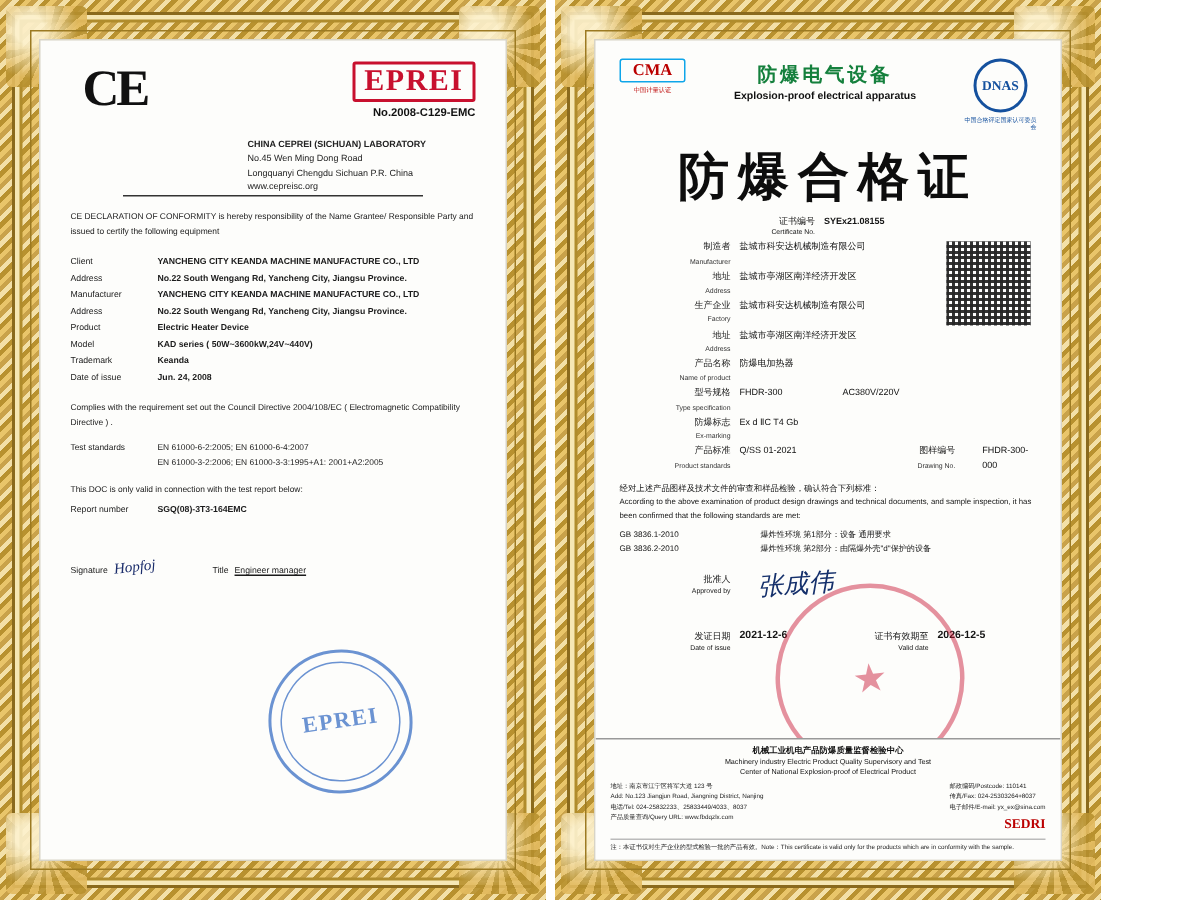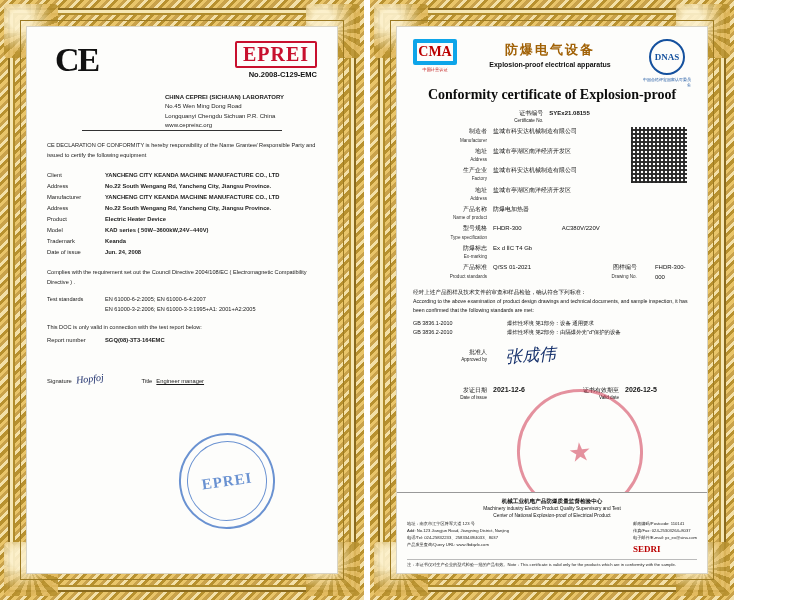--- a/index.html
+++ b/index.html
@@ -89,26 +89,26 @@
     transform:rotate(-8deg);
   }
   .stampL .inner{border:1px solid #3a6fc4;border-radius:50%;width:78px;height:78px;display:flex;align-items:center;justify-content:center;}
   .stampL .txt{font-family:"Liberation Serif", serif;font-weight:bold;font-size:15px;letter-spacing:1px;}
 
   
   .R{padding:12px 16px;color:#141414;}
   .r-top{display:flex;align-items:flex-start;justify-content:space-between;}
   .logo-box{width:44px;text-align:center;}
   .logo-cma{
-    border:4px solid #0ea5e9;color:#b00;font-weight:bold;font-size:14px;padding:1px 0;border-radius:2px;
+    border:1px solid #0ea5e9;color:#b00;font-weight:bold;font-size:11px;padding:1px 0;border-radius:2px;
     font-family:"Liberation Serif", serif;
   }
   .logo-sub{font-size:4.2px;color:#b00;margin-top:2px;line-height:1.3;}
   .r-head-c{flex:1;text-align:center;padding-top:2px;}
-  .r-cn{font-size:13px;font-weight:bold;letter-spacing:2px;color:#a16207;}
+  .r-cn{font-size:13px;font-weight:bold;letter-spacing:2px;color:#15803d;}
   .r-en{font-size:7px;font-weight:bold;margin-top:2px;color:#111;}
   .logo-dnas{width:48px;text-align:right;}
   .dnas-circle{
     width:32px;height:32px;border-radius:50%;border:2px solid #15519e;margin:0 auto;
     color:#15519e;font-weight:bold;font-size:9px;display:flex;align-items:center;justify-content:center;
     font-family:"Liberation Serif", serif;
   }
   .dnas-sub{font-size:4px;color:#15519e;line-height:1.3;margin-top:2px;}
   .big-cn{
     text-align:center;font-size:34px;font-weight:bold;letter-spacing:6px;margin:8px 0 2px;color:#0d0d0d;
@@ -153,21 +153,21 @@
   }
   .stampR .star{
     position:absolute;left:50%;top:50%;transform:translate(-50%,-50%);
     color:#c8102e;font-size:26px;line-height:1;
   }
   .r-footer{position:absolute;left:0;right:0;bottom:0;padding:4px 10px 6px;border-top:1px solid #999;background:#fdfdfb;}
   .ft-org{text-align:center;font-size:5.6px;line-height:1.5;font-weight:bold;color:#111;}
   .ft-org .en{font-weight:normal;font-size:4.8px;}
   .ft-cols{display:flex;justify-content:space-between;margin-top:2px;font-size:4.2px;line-height:1.6;color:#222;}
   .ft-cols .col{max-width:56%;}
-  .sedri{color:#b00;font-weight:bold;font-size:9px;font-family:"Liberation Serif", serif;}
+  .sedri{color:#b00;font-weight:bold;font-size:9px;font-family:"Liberation Serif", serif;text-align:right;}
   .ft-note{font-size:4.2px;border-top:1px solid #bbb;margin-top:3px;padding-top:2px;color:#222;}
 </style>
 </head>
 <body>
 
 <div class="stage">
 
   <div class="cert">
     <div class="corner c-tl"></div>
     <div class="corner c-tr"></div>
@@ -281,21 +281,21 @@
         <div class="r-head-c">
           <div class="r-cn">防爆电气设备</div>
           <div class="r-en">Explosion-proof electrical apparatus</div>
         </div>
         <div class="logo-dnas">
           <div class="dnas-circle">DNAS</div>
           <div class="dnas-sub">中国合格评定国家认可委员会</div>
         </div>
       </div>
 
-      <div class="big-en">Conformity certificate of Explosion-proof</div>
+      <div class="big-cn">防爆合格证</div>
 
       <div class="certno">
         <div class="lbl">
           <div>证书编号</div>
           <div style="font-size:4.6px">Certificate No.</div>
         </div>
         <div class="val">SYEx21.08155</div>
       </div>
 
       <div class="rfields">

